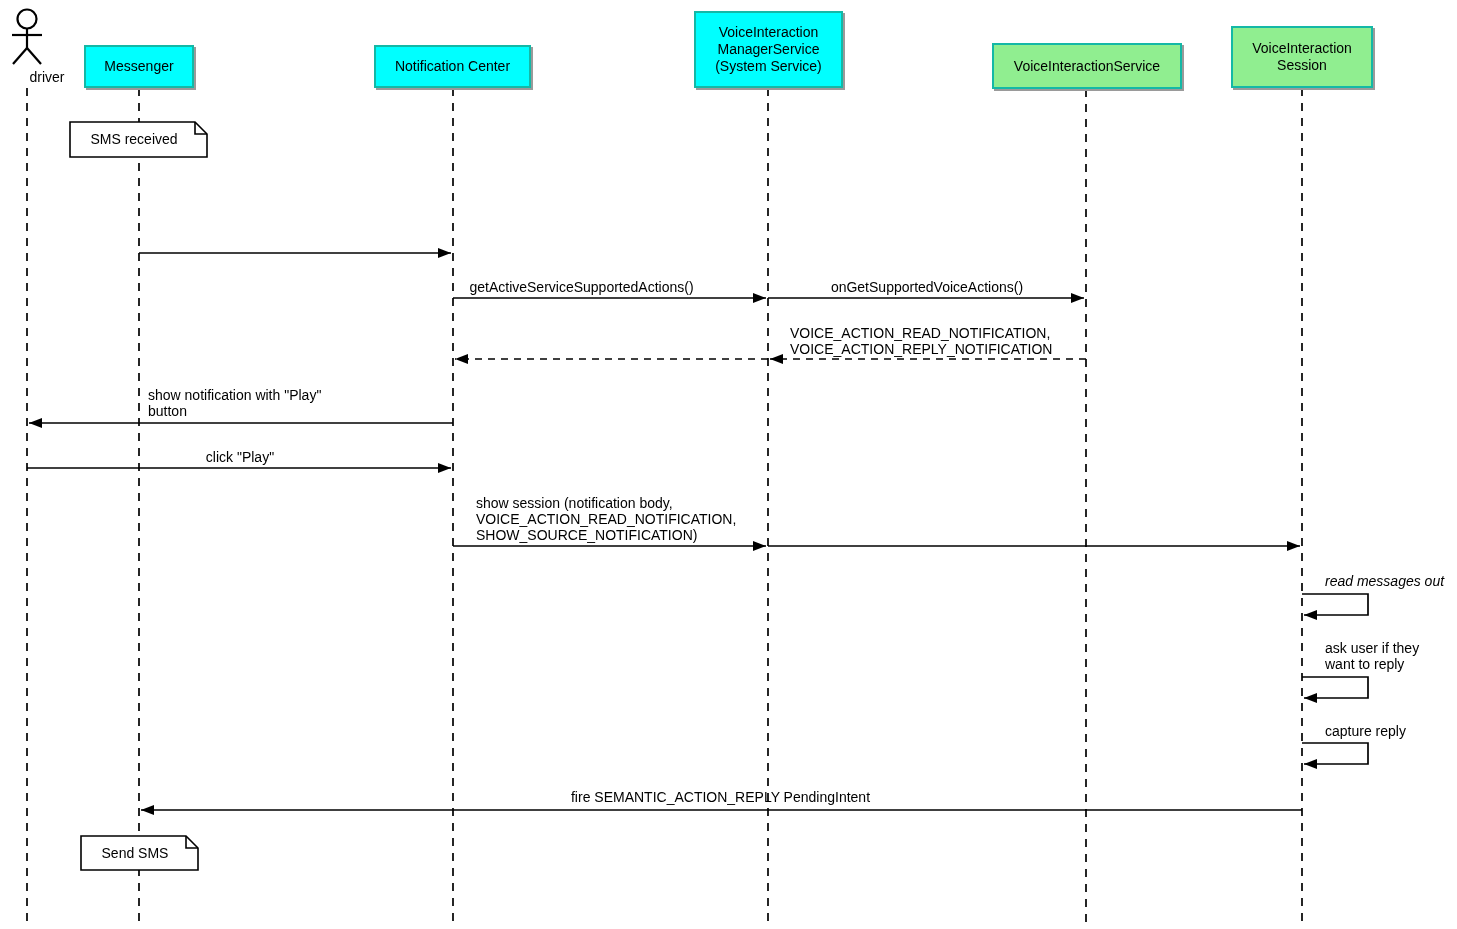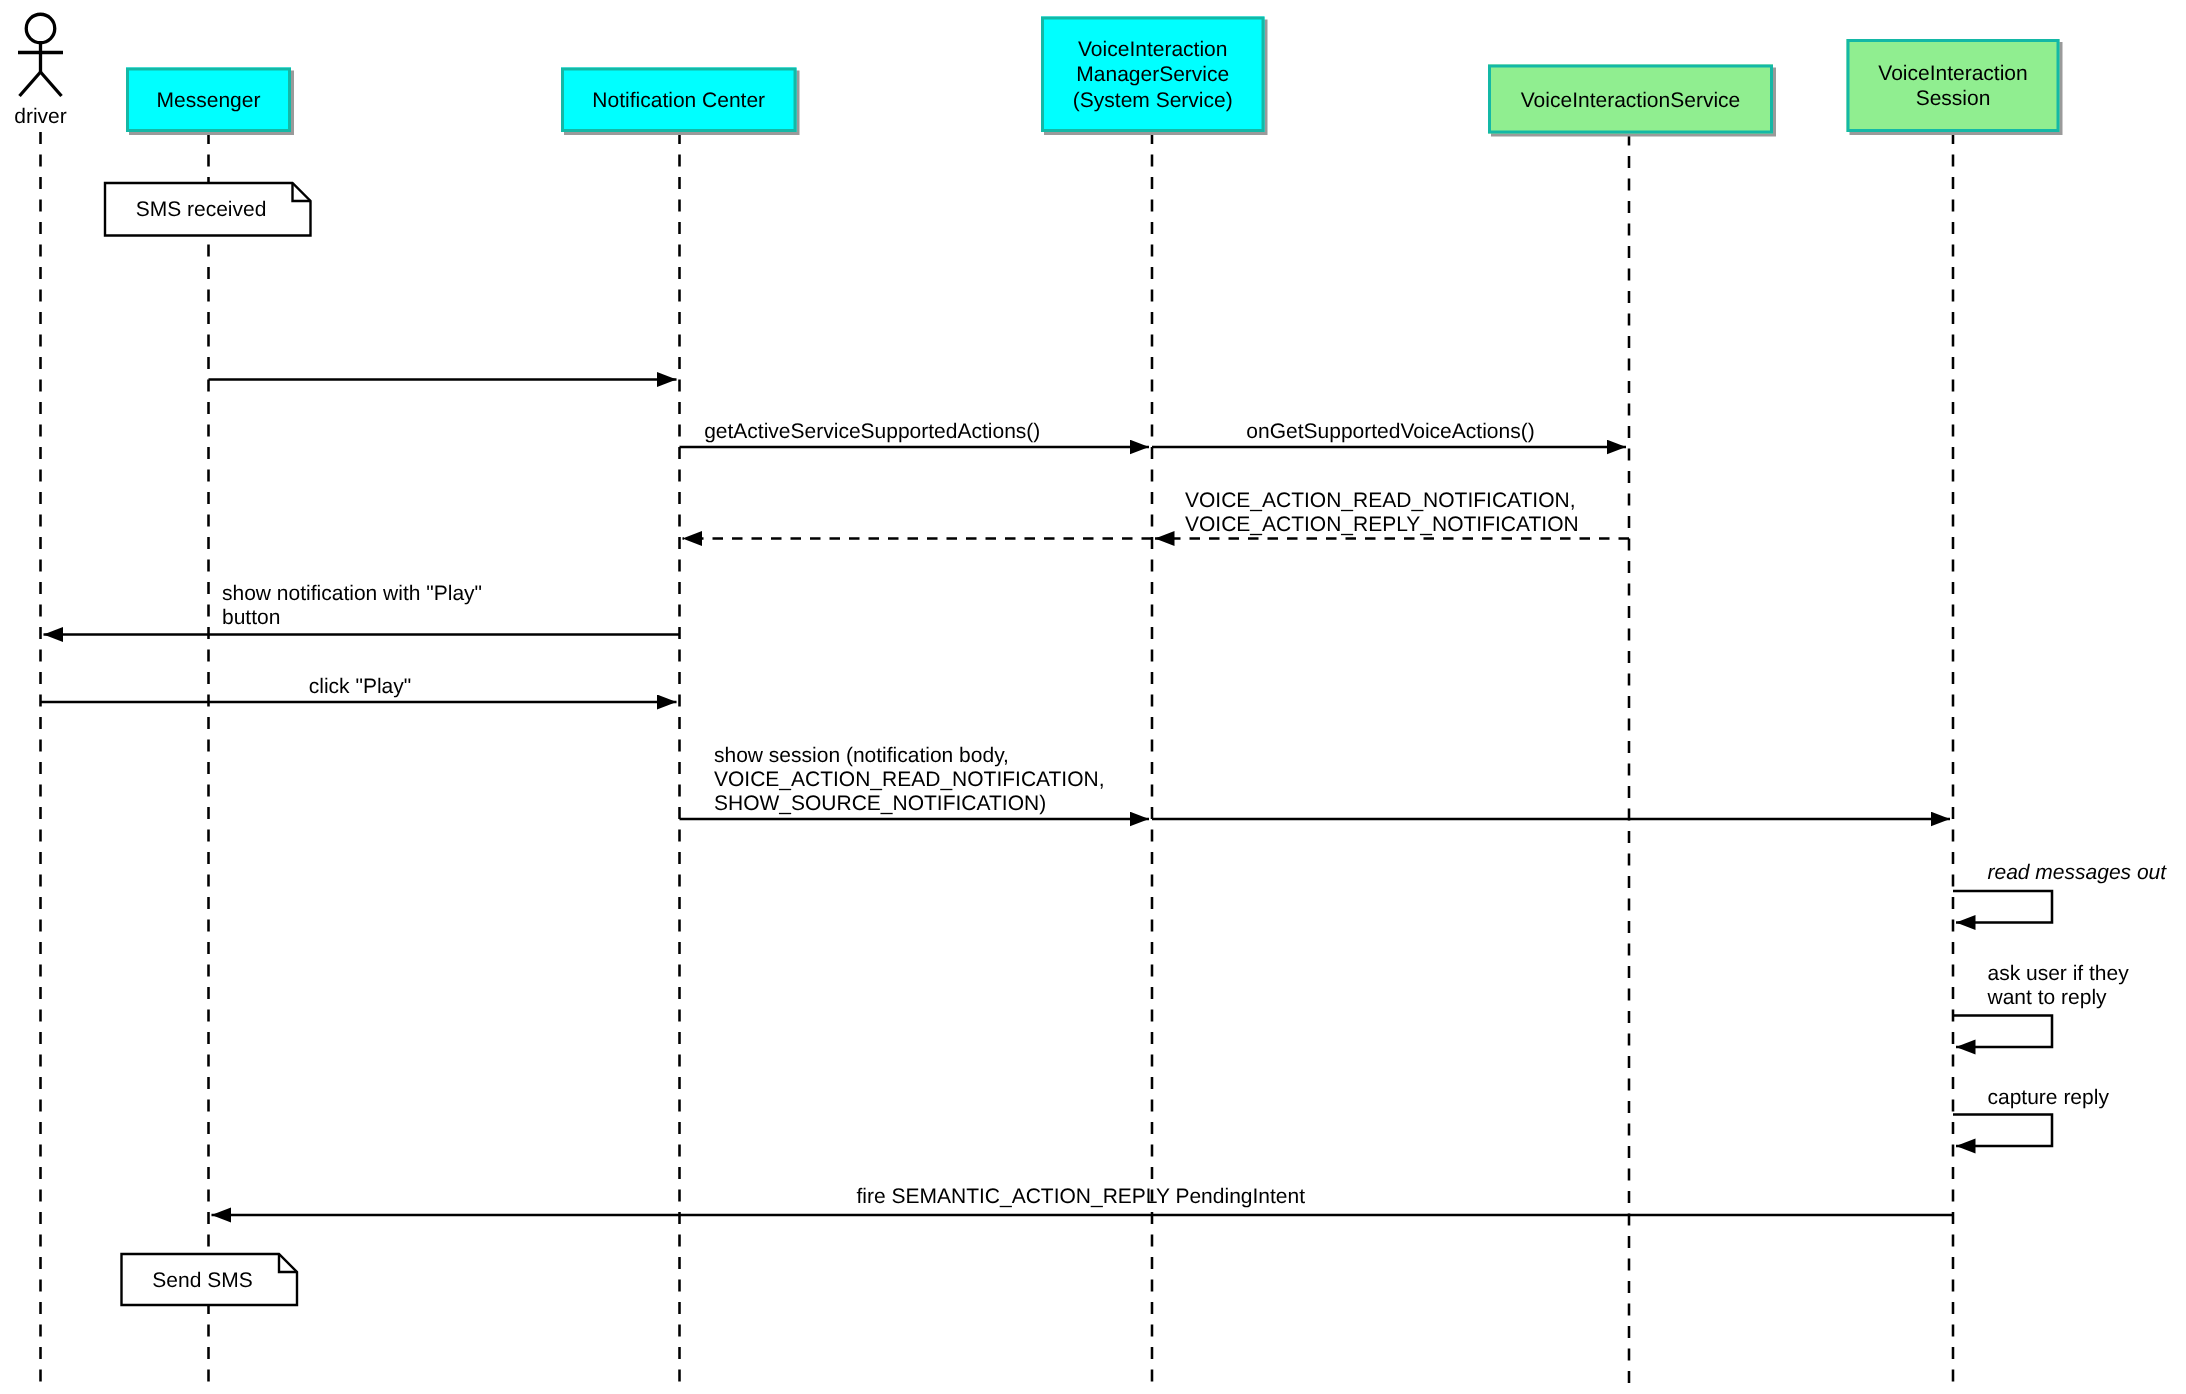--- a/index.html
+++ b/index.html
@@ -114,21 +114,21 @@
 
   <div class="p-box" style="left: 694px; top: 11px; width: 149px; height: 77px; background-color: rgb(0, 255, 255);">VoiceInteraction
 ManagerService
 (System Service)</div>
 
   <div class="p-box" style="left: 992px; top: 43px; width: 190px; height: 46px; background-color: rgb(144, 238, 144);">VoiceInteractionService</div>
 
   <div class="p-box" style="left: 1231px; top: 26px; width: 142px; height: 62px; background-color: rgb(144, 238, 144);">VoiceInteraction
 Session</div>
 
-  <div class="lbl center" style="left:0px; top:69px; width:54px;">driver</div>
+  <div class="lbl center" style="left:0px; top:69px; width:54px;padding-left:20px;">driver</div>
 
   <div class="note-text" style="left:70px; top:131px; width:128px;">SMS received</div>
   <div class="note-text" style="left:81px; top:845px; width:108px;">Send SMS</div>
 
 
   <div class="lbl center" style="left:453px; top:279px; width:257px;">getActiveServiceSupportedActions()</div>
 
   <div class="lbl center" style="left:768px; top:279px; width:318px;">onGetSupportedVoiceActions()</div>
 
   <div class="lbl" style="left:790px; top:325px;">VOICE_ACTION_READ_NOTIFICATION,

